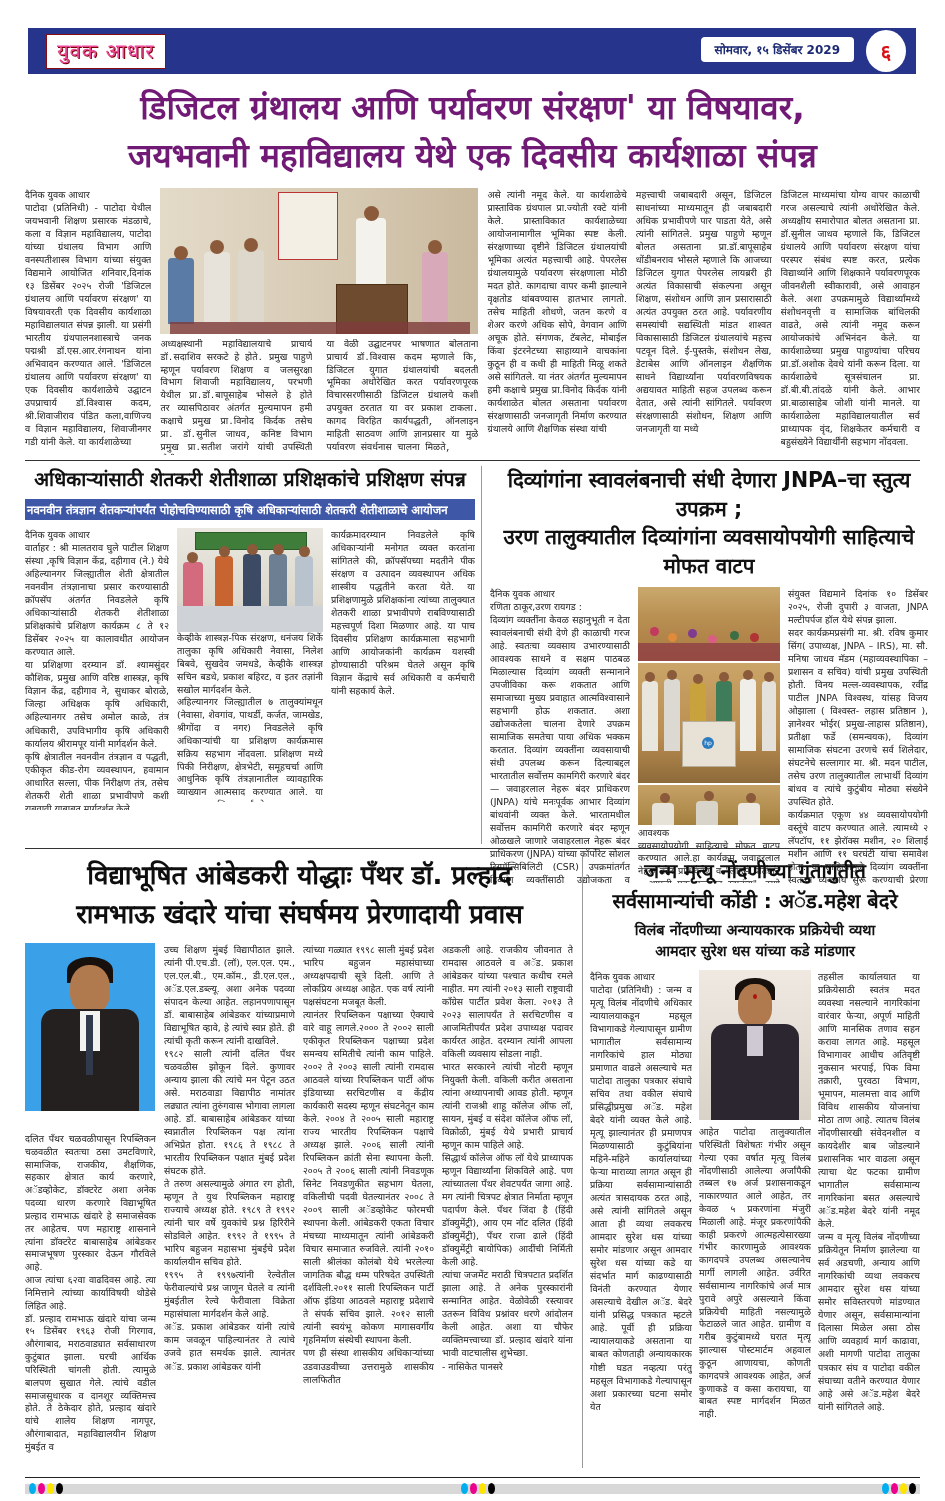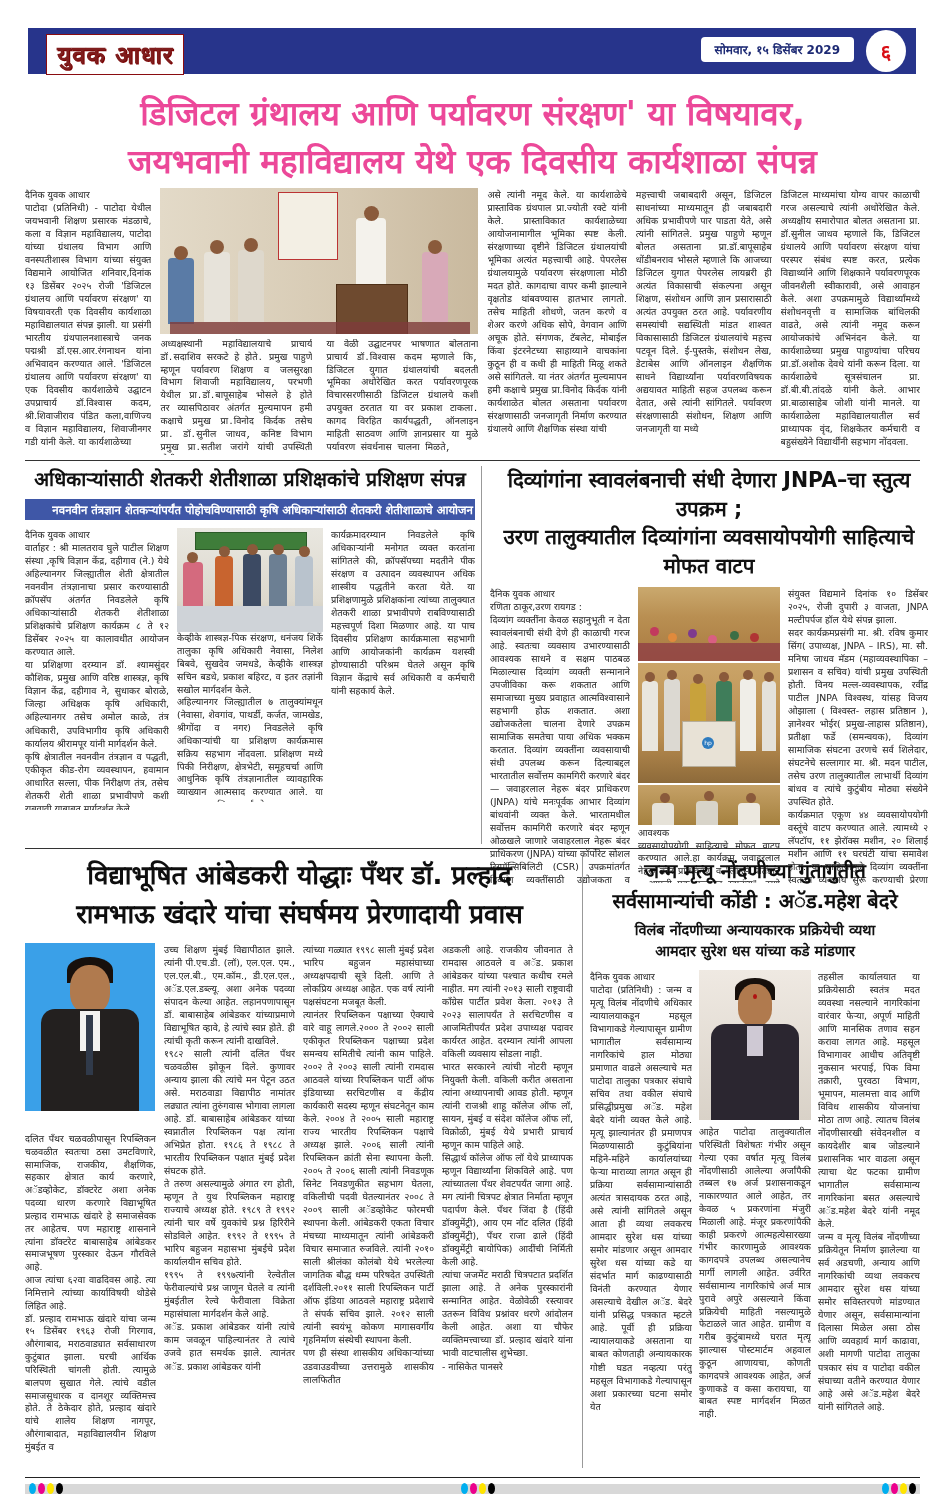--- a/index.html
+++ b/index.html
@@ -1,30 +1,30 @@
 <!DOCTYPE html>
 <html><head>
 <meta charset="utf-8">
 <style>
   html,body{margin:0;padding:0;background:#e8e8e8;}
   .page{position:relative;width:945px;height:1501px;background:#ffffff;margin:0 auto;
         font-family:"DejaVu Sans",sans-serif;color:#1c1c1c;overflow:hidden;}
   
   .mast{position:absolute;left:28px;top:28px;width:888px;height:46px;background:#27348b;}
   .logo-box{position:absolute;left:18px;top:6px;background:#ffffff;padding:2px 10px 4px;border:1px solid #8a0c10;}
-  .logo-text{font-size:24px;font-weight:bold;color:#7f1d1d;letter-spacing:1px;
+  .logo-text{font-size:20px;font-weight:normal;color:#ec4899;letter-spacing:1px;
              text-shadow:1px 1px 0 #7a0000;}
   .date-box{position:absolute;right:62px;top:9px;background:#ffffff;border-radius:4px;
             padding:4px 14px;font-size:12px;font-weight:bold;color:#1d2a74;}
   .page-circle{position:absolute;right:10px;top:2px;width:40px;height:42px;background:#ffffff;
                border-radius:50%;display:flex;align-items:center;justify-content:center;
                font-size:20px;font-weight:bold;color:#d90f16;}
   
-  .hl-main{position:absolute;left:20px;top:90px;width:905px;text-align:center;
-           font-weight:bold;color:#ec4899;font-size:33px;line-height:1.45;}
+  .hl-main{position:absolute;left:20px;top:84px;width:905px;text-align:center;
+           font-weight:bold;color:#701a75;font-size:33px;line-height:1.45;}
   .rule{position:absolute;left:25px;width:895px;border-top:1.5px solid #333;}
   .col{font-size:9.3px;line-height:1.4;text-align:justify;white-space:pre-line;
        overflow:hidden;color:#222;}
   .cap{font-size:9.3px;line-height:1.38;text-align:justify;white-space:pre-line;overflow:hidden;}
   
   .a1-body{position:absolute;left:25px;top:188px;width:895px;height:268px;display:flex;gap:9px;}
   .a1-c1{width:136px;height:268px;}
   .a1-photoblock{width:318px;}
   .a1-photo{width:318px;height:146px;position:relative;overflow:hidden;
             background:linear-gradient(180deg,#d8cdb9 0%,#cfc2aa 55%,#b8a78e 100%);}
@@ -37,21 +37,21 @@
   .a1-photocaps .cap{width:154px;height:116px;}
   .a1-c4{width:150px;height:268px;}
   .a1-c5{width:146px;height:268px;}
   .a1-c6{width:150px;height:268px;}
   
   .mid{position:absolute;left:25px;top:466px;width:895px;height:378px;display:flex;}
   .mid-left{width:450px;padding-right:6px;border-right:1px solid #999;}
   .mid-right{width:438px;padding-left:8px;}
   .hl2{font-weight:bold;font-size:19.5px;line-height:1.45;text-align:center;color:#111;}
   .subbar{margin-top:5px;background:#3f57a7;color:#ffffff;font-weight:bold;font-size:11.5px;
-          text-align:right;padding:3px 2px;}
+          text-align:left;padding:3px 2px;}
   .kvk-body{display:flex;gap:8px;margin-top:8px;height:282px;}
   .kvk-c{width:144px;height:282px;}
   .kvk-photo{width:146px;height:104px;position:relative;overflow:hidden;
              background:linear-gradient(180deg,#e9e7e0 0%,#dcd8cd 70%,#c8c2b2 100%);}
   .kvk-banner{position:absolute;left:18px;top:4px;width:110px;height:16px;background:#3f7d3a;
               border:1px solid #2c5a28;}
   .hl3{font-weight:bold;font-size:20.5px;line-height:1.4;text-align:center;color:#111;
        font-family:"DejaVu Sans",sans-serif;}
   .jnpa-body{display:flex;gap:8px;margin-top:6px;height:300px;}
   .jnpa-c{width:140px;height:300px;}

